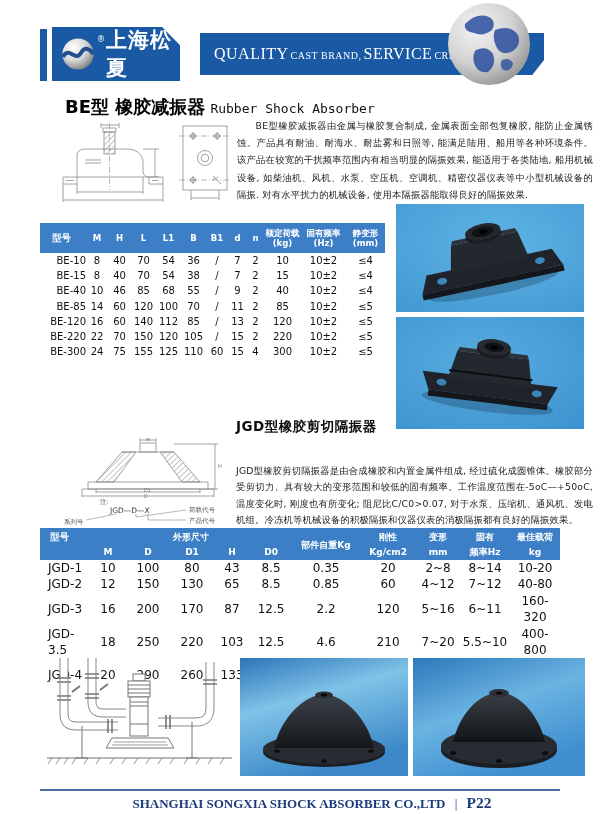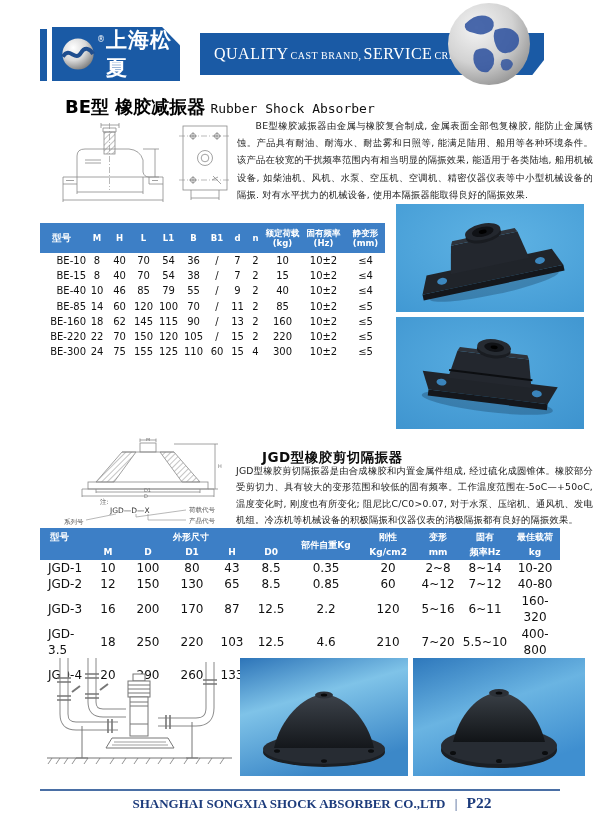--- a/index.html
+++ b/index.html
@@ -217,21 +217,21 @@
         <td>2</td>
         <td>15</td>
         <td>10±2</td>
         <td>≤4</td>
       </tr>
       <tr>
         <td>BE-40</td>
         <td>10</td>
         <td>46</td>
         <td>85</td>
-        <td>79</td>
+        <td>68</td>
         <td>55</td>
         <td>/</td>
         <td>9</td>
         <td>2</td>
         <td>40</td>
         <td>10±2</td>
         <td>≤4</td>
       </tr>
       <tr>
         <td>BE-85</td>
@@ -241,30 +241,30 @@
         <td>100</td>
         <td>70</td>
         <td>/</td>
         <td>11</td>
         <td>2</td>
         <td>85</td>
         <td>10±2</td>
         <td>≤5</td>
       </tr>
       <tr>
-        <td>BE-160</td>
-        <td>18</td>
-        <td>62</td>
-        <td>145</td>
-        <td>115</td>
-        <td>90</td>
+        <td>BE-120</td>
+        <td>16</td>
+        <td>60</td>
+        <td>140</td>
+        <td>112</td>
+        <td>85</td>
         <td>/</td>
         <td>13</td>
         <td>2</td>
-        <td>160</td>
+        <td>120</td>
         <td>10±2</td>
         <td>≤5</td>
       </tr>
       <tr>
         <td>BE-220</td>
         <td>22</td>
         <td>70</td>
         <td>150</td>
         <td>120</td>
         <td>105</td>
@@ -381,21 +381,21 @@
     <g fill="#555" font-size="6.5" font-family="DejaVu Sans, sans-serif">
       <text x="40" y="8">注:</text>
       <text x="50" y="17" font-size="7.5" fill="#333">JGD—D—X</text>
       <text x="4" y="28">系列号</text>
       <text x="129" y="16">荷载代号</text>
       <text x="129" y="27">产品代号</text>
     </g>
   </svg>
 </div>
 
-<div class="abs jgd-title" style="left:236px;top:449px;width:300px;height:18px;margin-left:26px;">JGD型橡胶剪切隔振器</div>
+<div class="abs jgd-title" style="left:236px;top:418px;width:300px;height:18px;">JGD型橡胶剪切隔振器</div>
 
 <div class="abs para" style="left:236px;top:463px;width:357px;height:85px;line-height:16.3px;">JGD型橡胶剪切隔振器是由合成橡胶和内置金属件组成, 经过硫化成圆锥体。橡胶部分受剪切力、具有较大的变形范围和较低的固有频率。工作温度范围在-5oC—+50oC, 温度变化时, 刚度也有所变化; 阻尼比C/C0&gt;0.07, 对于水泵、压缩机、通风机、发电机组。冷冻机等机械设备的积极隔振和仪器仪表的消极隔振都有良好的隔振效果。</div>
 
 <table class="abs jgd-table" style="left:40px;top:528px;">
   <colgroup>
     <col style="width:50px">
       <col style="width:36px">
       <col style="width:44px">
       <col style="width:44px">
     <col style="width:36px">

